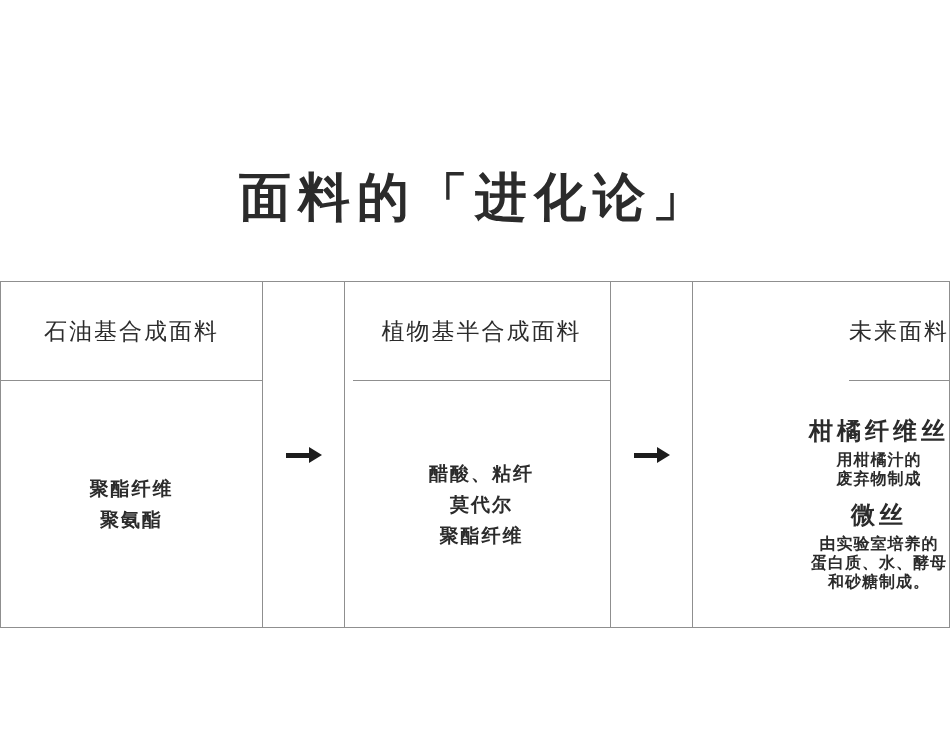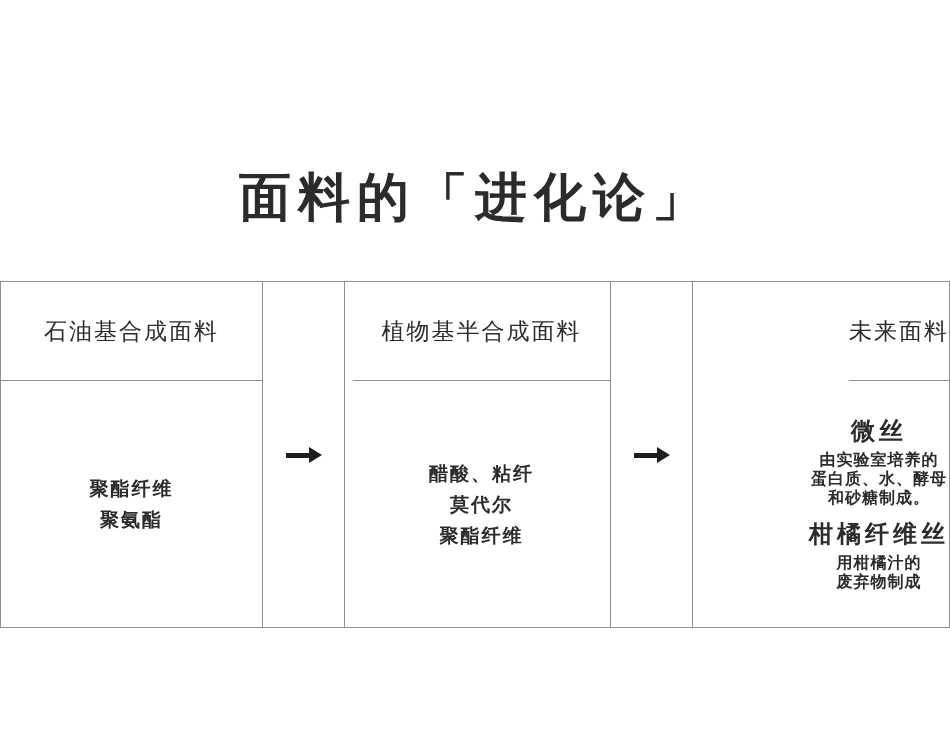--- a/index.html
+++ b/index.html
@@ -169,31 +169,31 @@
         <span class="head"></span>
       </div>
     </div>
 
     <div class="cell stage stage-col-3">
       <div class="stage-header">
         <span>未来面料</span>
       </div>
       <div class="stage-body">
         <div class="future-section">
+          <div class="future-name">柑橘纤维丝</div>
+          <div class="future-desc">
+            <div>用柑橘汁的</div>
+            <div>废弃物制成</div>
+          </div>
+        </div>
+        <div class="future-section">
           <div class="future-name">微丝</div>
           <div class="future-desc">
             <div>由实验室培养的</div>
             <div>蛋白质、水、酵母</div>
             <div>和砂糖制成。</div>
-          </div>
-        </div>
-        <div class="future-section">
-          <div class="future-name">柑橘纤维丝</div>
-          <div class="future-desc">
-            <div>用柑橘汁的</div>
-            <div>废弃物制成</div>
           </div>
         </div>
       </div>
     </div>
 
   </div>
 </div>
 
 </body></html>

